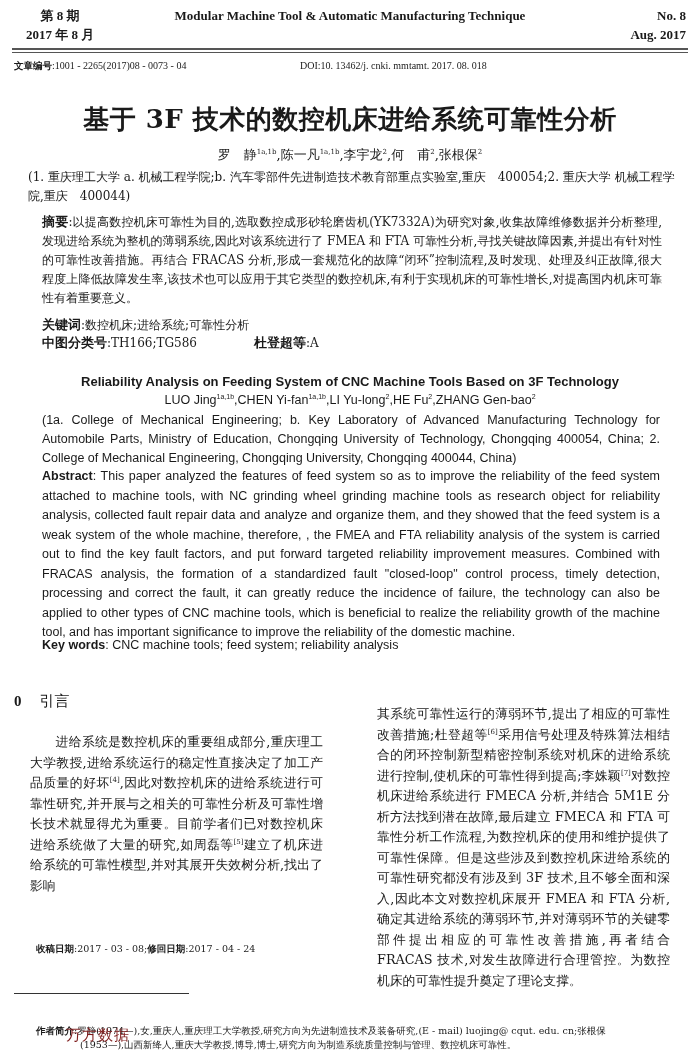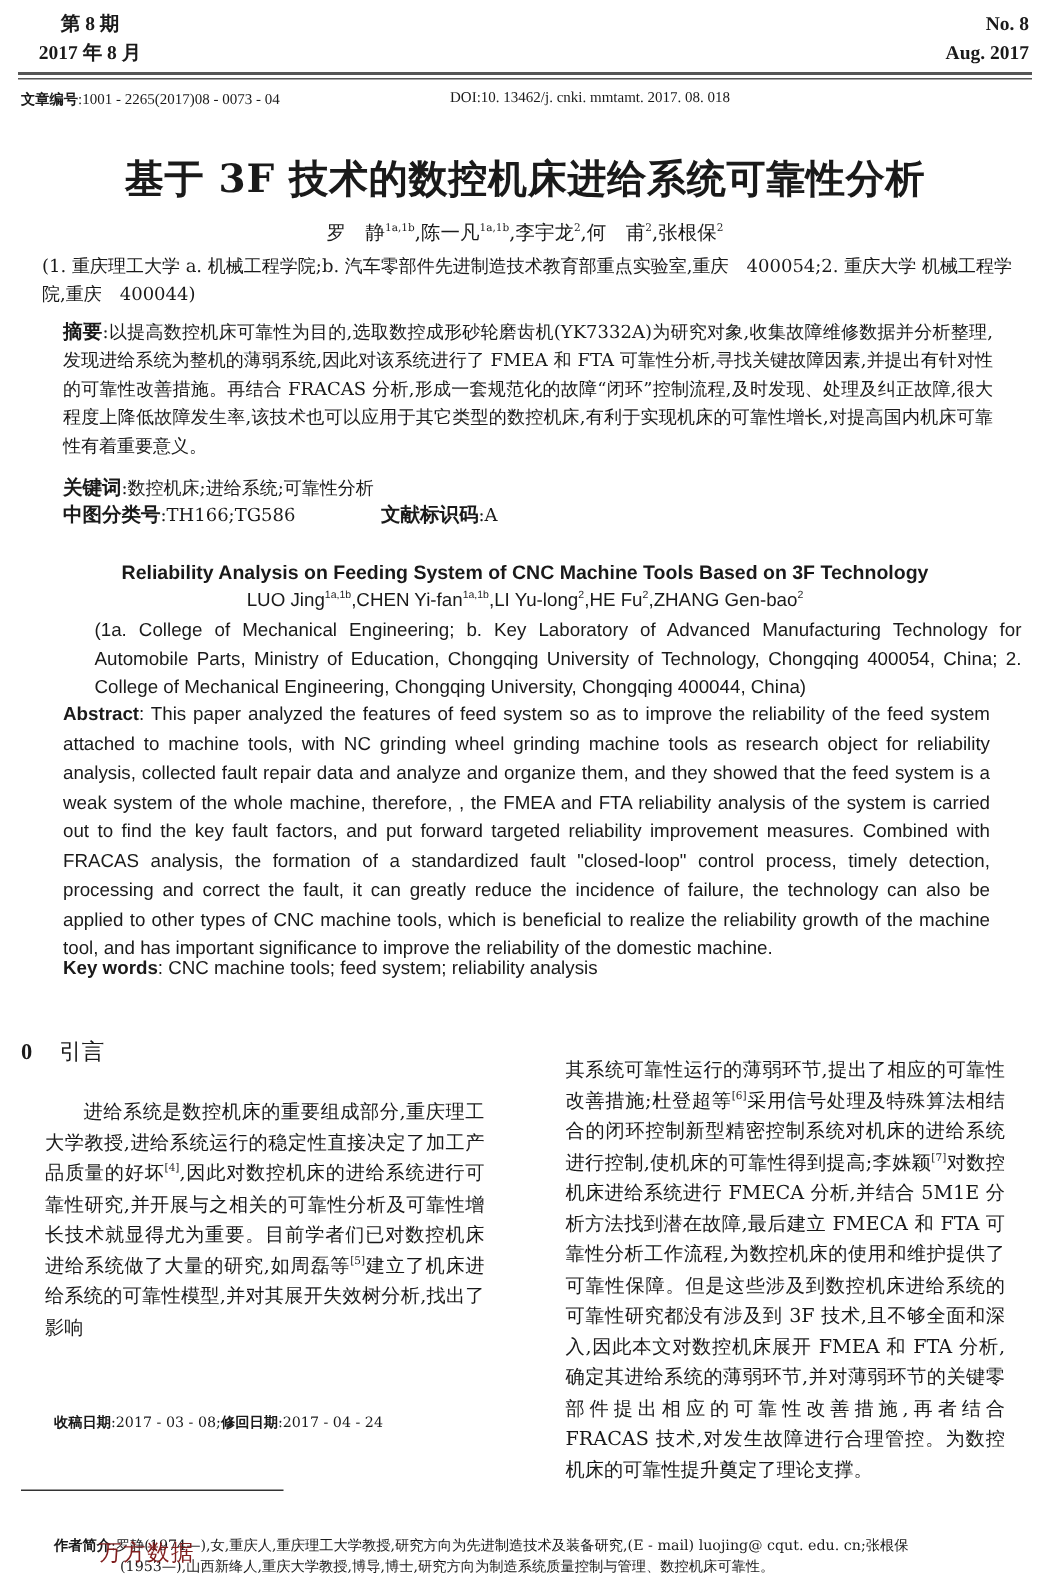--- a/index.html
+++ b/index.html
@@ -27,21 +27,21 @@
   
   .abs-cn { left: 42px; top: 212px; width: 620px; font-size: 12px; line-height: 19px; text-align: justify; }
   .lbl-cn { font-family: "DejaVu Sans", sans-serif; font-weight: bold; font-size: 13px; }
   .kw-cn { left: 42px; top: 316px; font-size: 12px; }
   .cls-cn { left: 42px; top: 334px; font-size: 12px; }
   .doc-code { left: 254px; top: 334px; font-size: 12px; }
   
   .en { font-family: Liberation Sans, sans-serif; }
   .title-en { top: 374px; left: 0; width: 700px; text-align: center; font-size: 13px; font-weight: bold; }
   .authors-en { top: 393px; left: 0; width: 700px; text-align: center; font-size: 12.5px; }
-  .affil-en { left: 42px; top: 411px; width: 618px; font-size: 12.5px; line-height: 19px; text-align: justify; margin-left: 21px; }
+  .affil-en { left: 42px; top: 411px; width: 618px; font-size: 12.5px; line-height: 19px; text-align: justify; }
   .abs-en { left: 42px; top: 467px; width: 618px; font-size: 12.5px; line-height: 19.5px; text-align: justify; }
   .kw-en { left: 42px; top: 638px; font-size: 12.5px; }
   
   .sec-head { left: 14px; top: 692px; font-size: 15px; font-weight: bold; }
   .sec-head .num { font-family: "Liberation Serif", serif; margin-right: 18px; }
   .sec-head .txt { font-family: "DejaVu Sans", sans-serif; font-weight: normal; }
   .col { font-size: 12.8px; line-height: 20.5px; text-align: justify; width: 325px; }
   .col-left { left: 14px; top: 716px; }
   .col-right { left: 361px; top: 688px; }
   .col p { margin: 16px; }
@@ -56,20 +56,21 @@
   .watermark { left: 66px; top: 1026px; font-size: 15px; font-family: "DejaVu Sans", sans-serif; color: #7f1d1d; letter-spacing: 1px; }
 </style>
 </head>
 <body>
 
 <div class="abs hdr hdr-left">
   <div>第 8 期</div>
   <div>2017 年 8 月</div>
 </div>
 <div class="abs hdr hdr-center">
+  <div>Modular Machine Tool &amp; Automatic Manufacturing Technique</div>
 </div>
 <div class="abs hdr hdr-right">
   <div>No. 8</div>
   <div>Aug.  2017</div>
 </div>
 <div class="abs rule1"></div>
 <div class="abs rule2"></div>
 
 <div class="abs meta-line">
   <b>文章编号</b><span>:1001 - 2265(2017)08 - 0073 - 04</span>
@@ -83,21 +84,21 @@
 <div class="abs abs-cn">
   <span class="lbl-cn">摘要</span><span>:以提高数控机床可靠性为目的,选取数控成形砂轮磨齿机(YK7332A)为研究对象,收集故障维修数据并分析整理,发现进给系统为整机的薄弱系统,因此对该系统进行了 FMEA 和 FTA 可靠性分析,寻找关键故障因素,并提出有针对性的可靠性改善措施。再结合 FRACAS 分析,形成一套规范化的故障“闭环”控制流程,及时发现、处理及纠正故障,很大程度上降低故障发生率,该技术也可以应用于其它类型的数控机床,有利于实现机床的可靠性增长,对提高国内机床可靠性有着重要意义。</span>
 </div>
 <div class="abs kw-cn">
   <span class="lbl-cn">关键词</span><span>:数控机床;进给系统;可靠性分析</span>
 </div>
 <div class="abs cls-cn">
   <span class="lbl-cn">中图分类号</span><span>:TH166;TG586</span>
 </div>
 <div class="abs doc-code">
-  <span class="lbl-cn">文献标识码</span><span>:A</span>
+  <span class="lbl-cn">杜登超等</span><span>:A</span>
 </div>
 
 <div class="abs en title-en">Reliability Analysis on Feeding System of CNC Machine Tools Based on 3F Technology</div>
 <div class="abs en authors-en" id="authors-en"><span>LUO Jing</span><sup>1a,1b</sup><span>,</span><span>CHEN Yi-fan</span><sup>1a,1b</sup><span>,</span><span>LI Yu-long</span><sup>2</sup><span>,</span><span>HE Fu</span><sup>2</sup><span>,</span><span>ZHANG Gen-bao</span><sup>2</sup></div>
 <div class="abs en affil-en">(1a. College of Mechanical Engineering; b. Key Laboratory of Advanced Manufacturing Technology for Automobile Parts, Ministry of Education, Chongqing University of Technology, Chongqing 400054, China; 2. College of Mechanical Engineering, Chongqing University, Chongqing 400044, China)</div>
 <div class="abs en abs-en">
   <b>Abstract</b><span>: This paper analyzed the features of feed system so as to improve the reliability of the feed system attached to machine tools, with NC grinding wheel grinding machine tools as research object for reliability analysis, collected fault repair data and analyze and organize them, and they showed that the feed system is a weak system of the whole machine, therefore, , the FMEA and FTA reliability analysis of the system is carried out to find the key fault factors, and put forward targeted reliability improvement measures. Combined with FRACAS analysis, the formation of a standardized fault "closed-loop" control process, timely detection, processing and correct the fault, it can greatly reduce the incidence of failure, the technology can also be applied to other types of CNC machine tools, which is beneficial to realize the reliability growth of the machine tool, and has important significance to improve the reliability of the domestic machine.</span>
 </div>
 <div class="abs en kw-en">
   <b>Key words</b><span>: CNC machine tools; feed system; reliability analysis</span>

